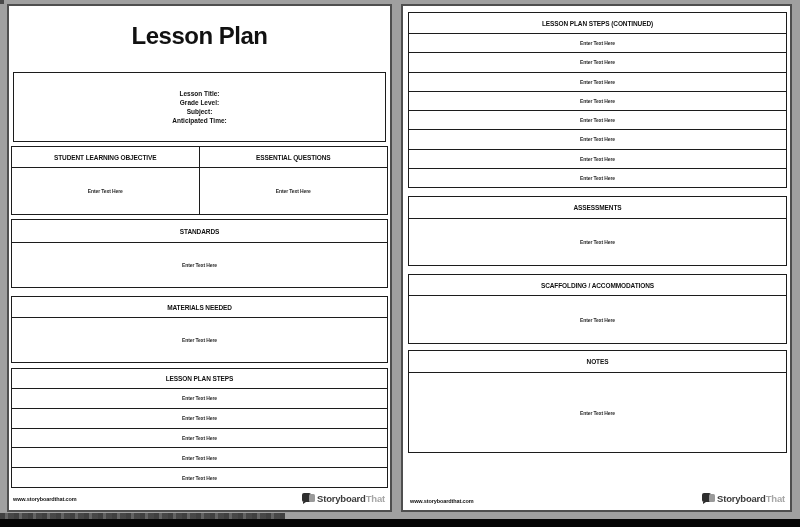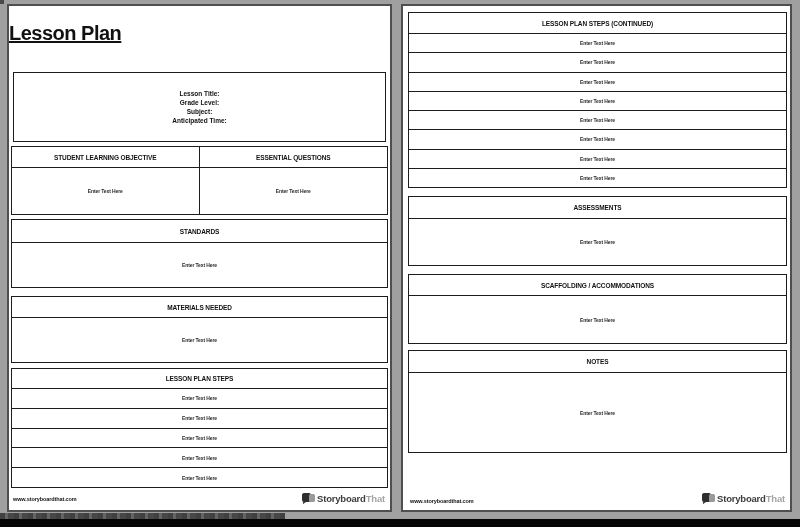--- a/index.html
+++ b/index.html
@@ -17,21 +17,21 @@
     top:4px;
     height:508px;
     background:#ffffff;
     border:2px solid #4f4f4f;
   }
   .page-left  { left:7px;   width:385px; }
   .page-right { left:401px; width:391px; }
 
   .doc-title {
     position:absolute; left:0; top:16px; width:100%;
-    text-align:left; font-size:20px; font-weight:bold; letter-spacing:-0.5px; color:#111;text-decoration:underline;
+    text-align:center; font-size:24px; font-weight:bold; letter-spacing:-0.5px; color:#111;
   }
 
   .box {
     position:absolute;
     border:1.5px solid #1c1c1c;
     background:#fff;
     display:flex; flex-direction:column;
   }
   .box-header {
     flex:0 0 auto;

